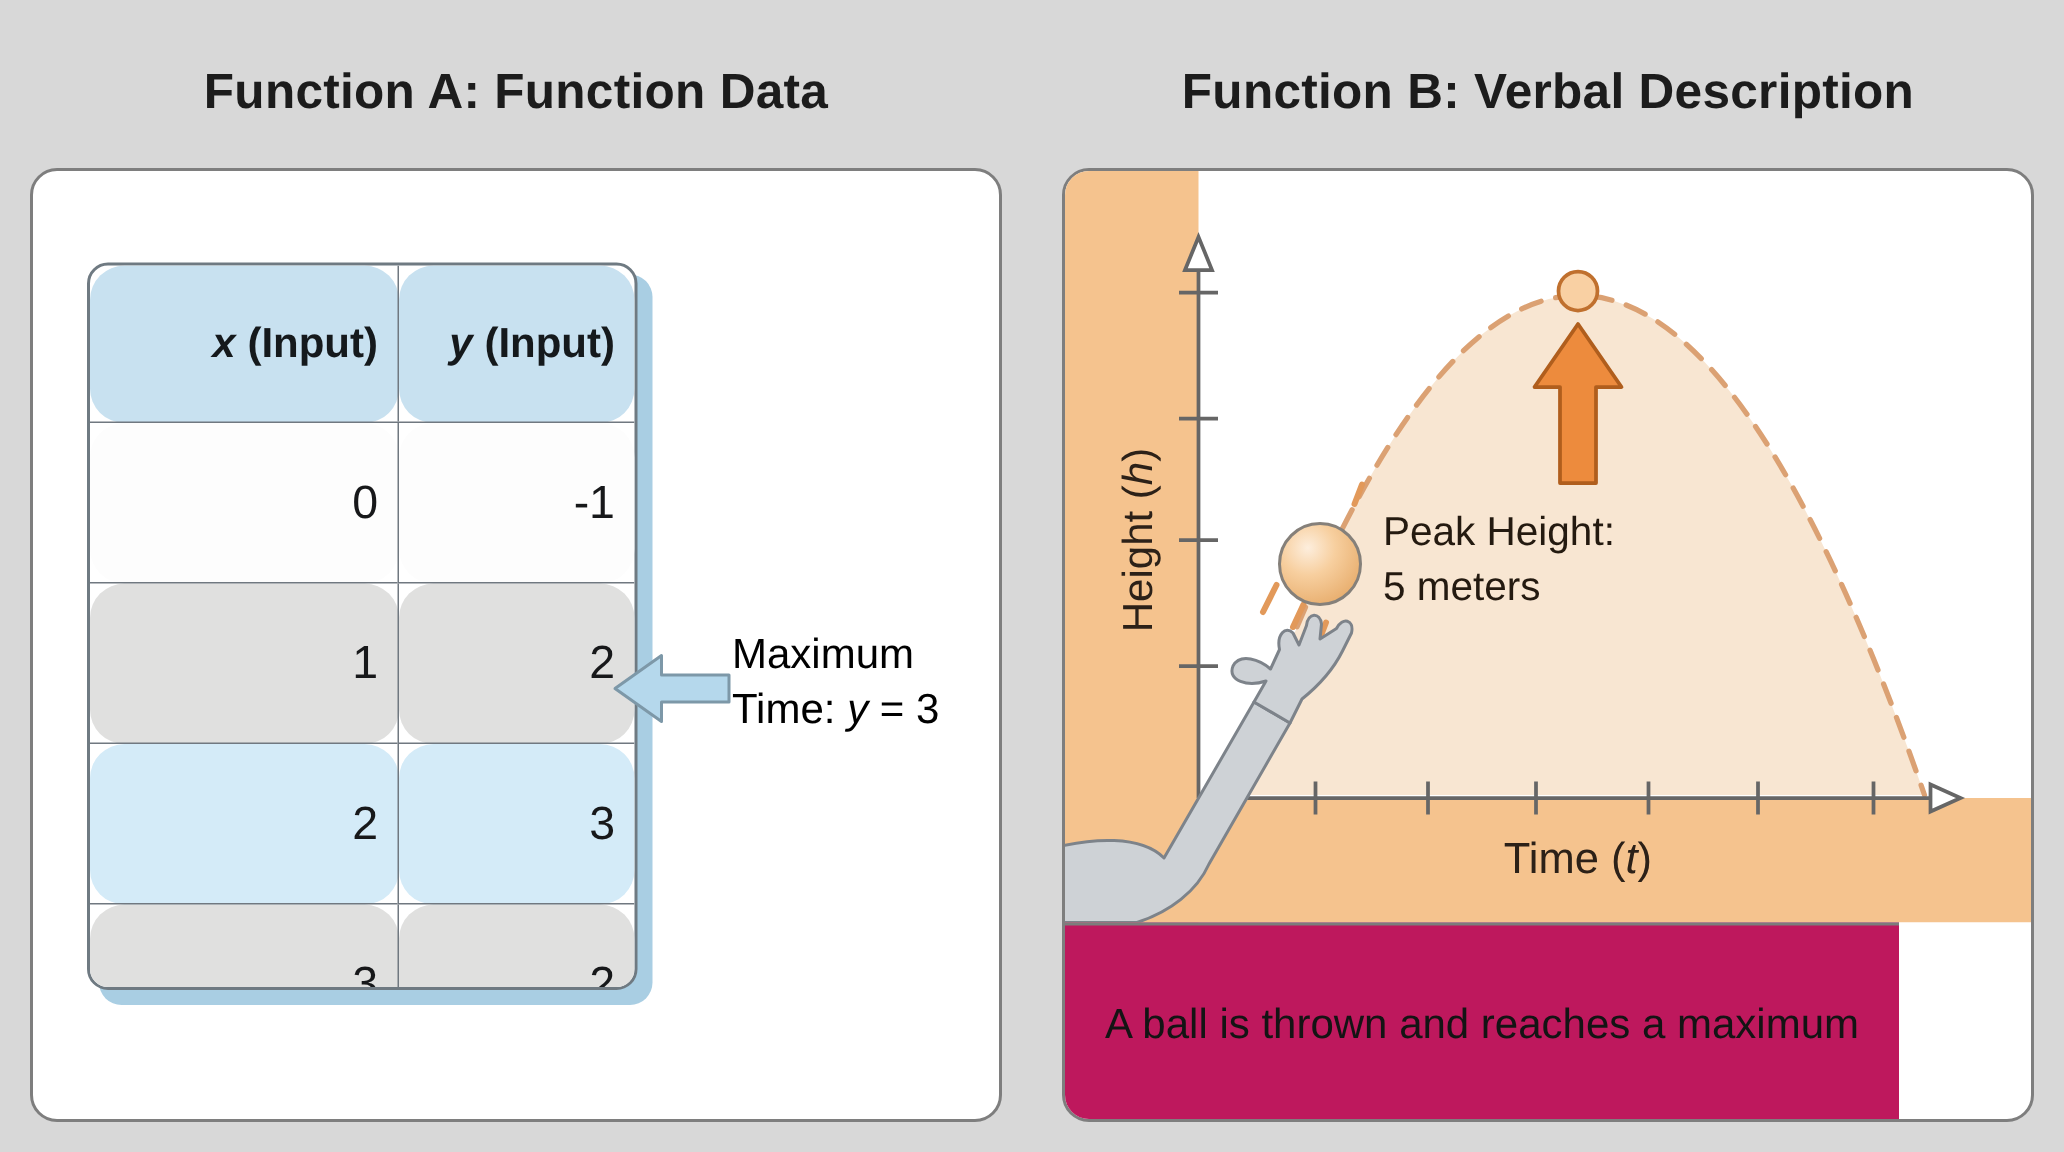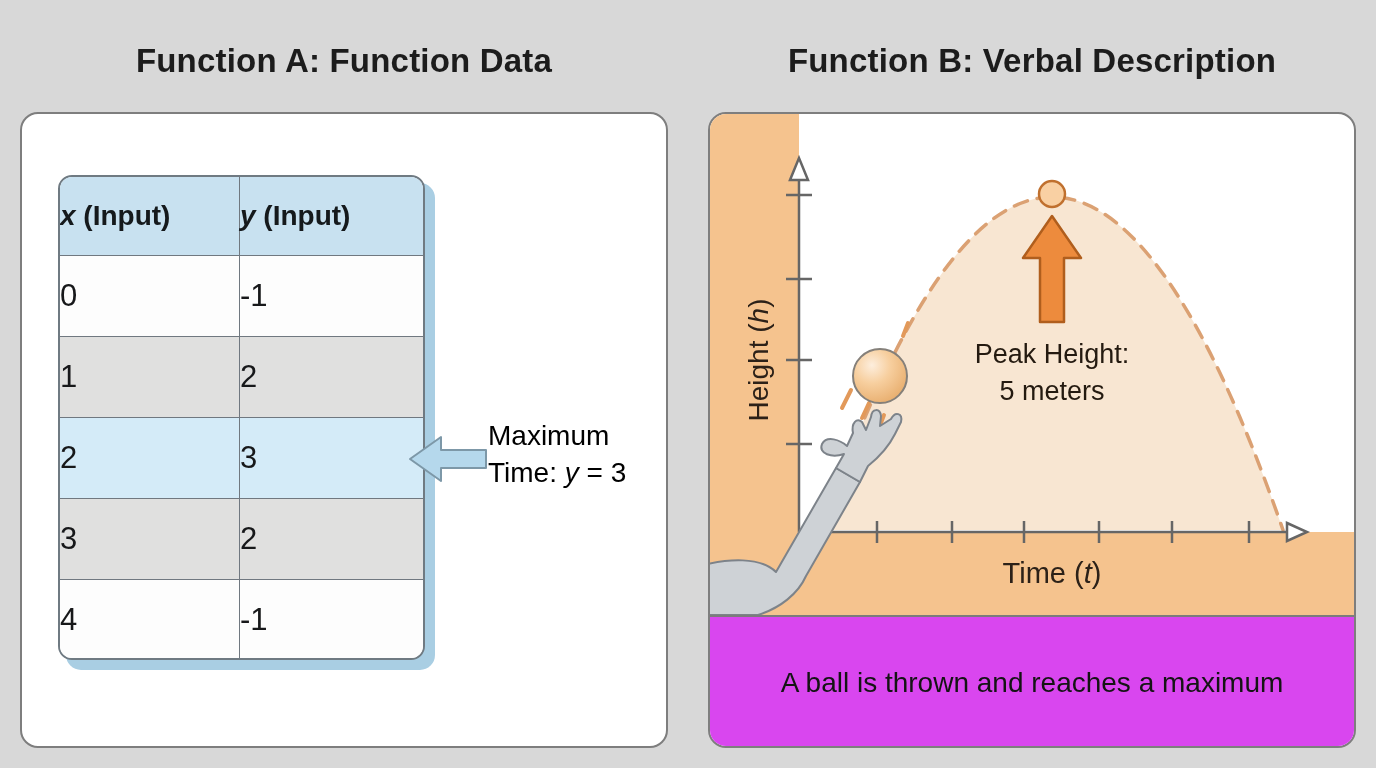--- a/index.html
+++ b/index.html
@@ -28,22 +28,23 @@
 
   
   .table-wrap{
     position:absolute;left:36px;top:61px;width:367px;height:485px;
     border:2px solid #6f7a82;border-radius:14px;overflow:hidden;
     box-shadow:9px 9px 0 1px #a9cee3;
     background:#fff;box-sizing:border-box;
   }
   table.data{border-collapse:collapse;width:100%;height:100%;table-layout:fixed;}
   table.data th, table.data td{
-    text-align:left;vertical-align:middle;padding:0;
+    text-align:right;vertical-align:middle;padding:13px;
     border-left:1.5px solid #707880;
+    border-radius:23px;
   }
   table.data th:first-child, table.data td:first-child{border-left:none;width:179px;}
   table.data th{
     height:78px;background:#c8e1f0;font-size:28px;font-weight:700;color:#15191c;
     border-bottom:1.5px solid #707880;
   }
   table.data td{
     height:80px;font-size:31px;font-weight:400;color:#17181a;
     border-top:1.5px solid #707880;
   }
@@ -65,28 +66,28 @@
   .diagram svg{position:absolute;left:0;top:0;}
   .diag-label{position:absolute;color:#2c2118;}
   .height-label{
     left:49px;top:246px;font-size:28px;
     transform:translate(-50%,-50%) rotate(-90deg);white-space:nowrap;
   }
   .time-label{
     left:242px;top:443px;width:200px;text-align:center;font-size:29px;
   }
   .peak-label{
-    left:212px;top:222px;width:260px;text-align:center;
+    left:212px;top:222px;width:260px;text-align:left;
     font-size:27px;line-height:37px;color:#241a10;
   }
   .diag-label i{font-style:italic;}
 
   .caption{
-    position:absolute;left:0;top:501px;width:644px;height:131px;
-    border-top:2px solid #7c7c7c;background:#d946ef;
+    position:absolute;left:0;top:501px;width:556px;height:131px;
+    border-top:2px solid #7c7c7c;background:#be185d;
     display:flex;flex-direction:column;justify-content:center;align-items:center;
     font-size:28px;line-height:37px;color:#141414;text-align:center;
   }
 </style>
 </head>
 <body>
 
 <div class="panel-title left">Function A: Function Data</div>
 <div class="panel-title right">Function B: Verbal Description</div>
 

